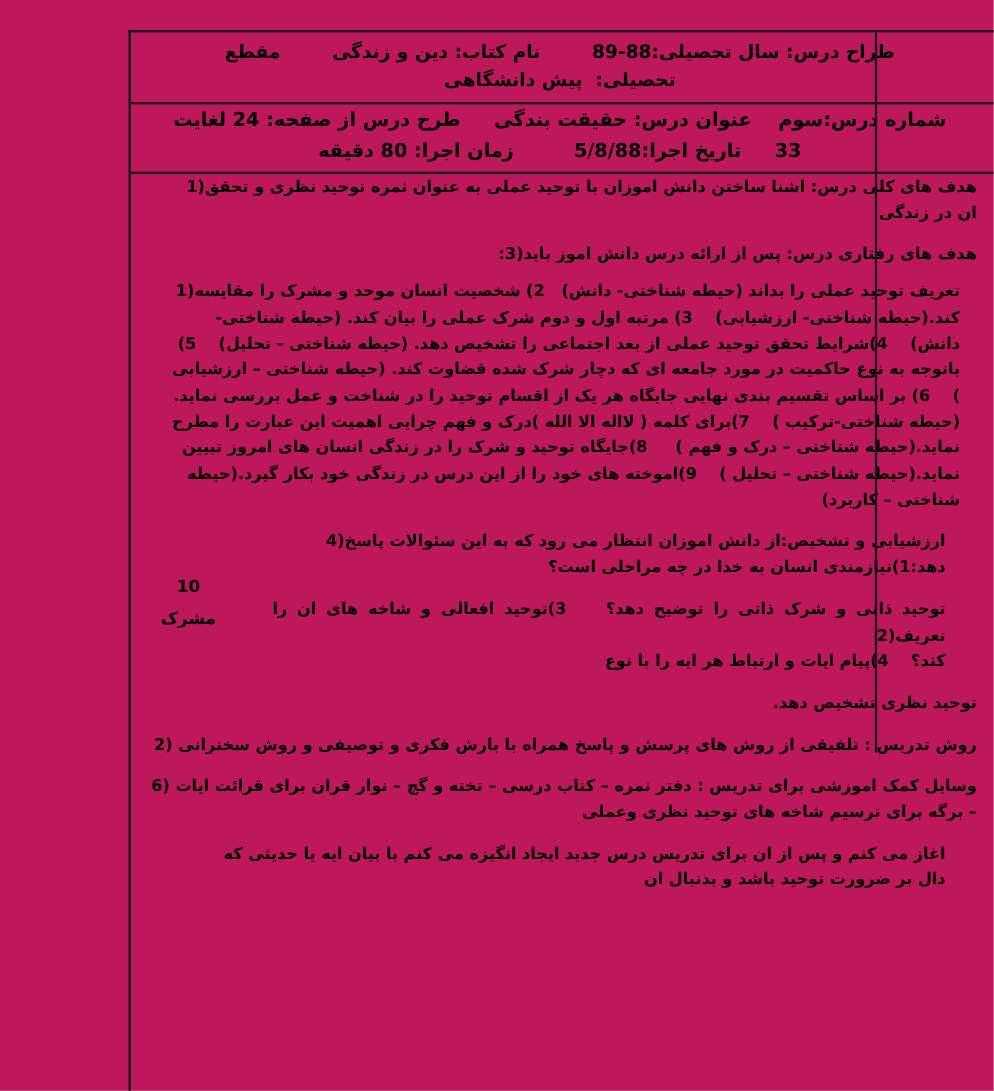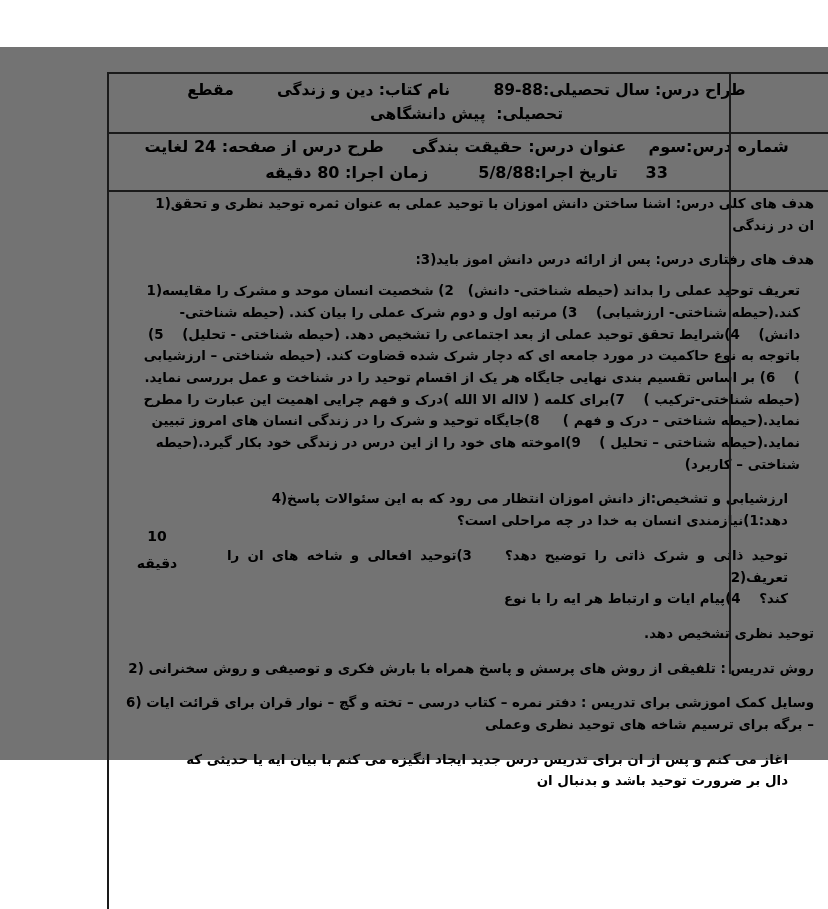--- a/index.html
+++ b/index.html
@@ -12,23 +12,22 @@
     width: 828px;
     height: 909px;
     overflow: hidden;
     font-family: "DejaVu Sans", "Liberation Sans", sans-serif;
     color: #000000;
   }
 
   #page {
     position: relative;
     width: 828px;
-    height: 713px;
-    background: #737373;
-    margin-top: 47px;
+    height: 909px;
+    background: #be185d;
   }
 
   
   .sheet {
     position: absolute;
     left: 107px;
     top: 25px;
     width: 721px;
     height: 884px;
     border-left: 2px solid #1a1a1a;
@@ -153,21 +152,21 @@
 دانش)    4)شرایط تحقق توحید عملی از بعد اجتماعی را تشخیص دهد. (حیطه شناختی - تحلیل)    5)
 باتوجه به نوع حاکمیت در مورد جامعه ای که دچار شرک شده قضاوت کند. (حیطه شناختی – ارزشیابی
 )    6) بر اساس تقسیم بندی نهایی جایگاه هر یک از اقسام توحید را در شناخت و عمل بررسی نماید.
 (حیطه شناختی-ترکیب )    7)برای کلمه ( لااله الا الله )درک و فهم چرایی اهمیت این عبارت را مطرح
 نماید.(حیطه شناختی – درک و فهم )     8)جایگاه توحید و شرک را در زندگی انسان های امروز تبیین
 نماید.(حیطه شناختی – تحلیل )    9)اموخته های خود را از این درس در زندگی خود بکار گیرد.(حیطه
 شناختی – کاربرد)</p>
 
       <div class="time-cell" style="top:336px;">
         <span class="num">10</span>
-        <span class="unit">دقیقه</span>
+        <span class="unit">مشرک</span>
       </div>
 
       <p class="para indent" style="padding-left:108px;">ارزشیابی و تشخیص:از دانش اموزان انتظار می رود که به این سئوالات پاسخ(4
 دهد:1)نیازمندی انسان به خدا در چه مراحلی است؟</p>
 
       <p class="para indent" style="padding-left:108px;">توحید ذاتی و شرک ذاتی را توضیح دهد؟    3)توحید افعالی و شاخه های ان را تعریف(2
 کند؟    4)پیام ایات و ارتباط هر ایه را با نوع</p>
 
       <p class="para right">توحید نظری تشخیص دهد.</p>
 

